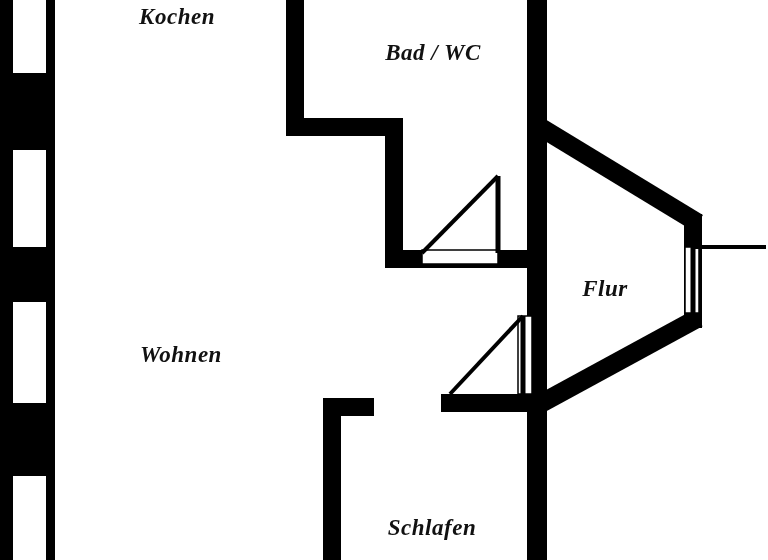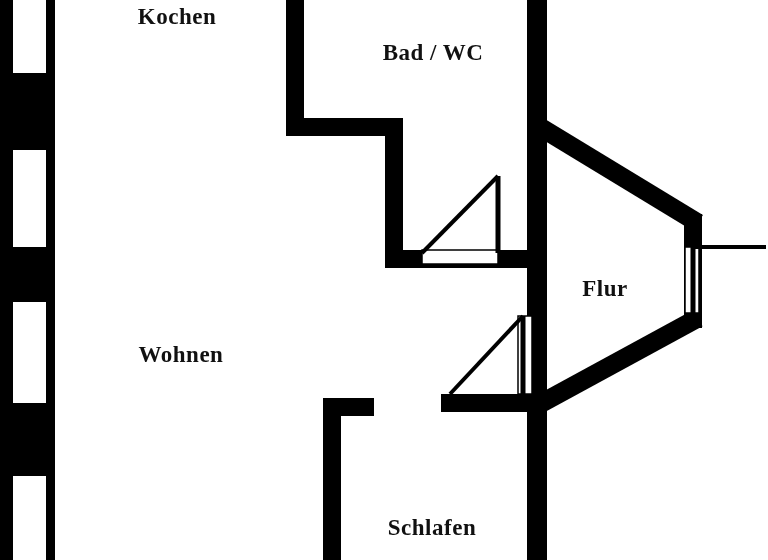--- a/index.html
+++ b/index.html
@@ -12,20 +12,21 @@
     width: 768px;
     height: 560px;
     overflow: hidden;
     font-family: "Liberation Serif", "DejaVu Serif", serif;
   }
   #floorplan-root {
     position: relative;
     width: 768px;
     height: 556px;
     background: #ffffff;
+    font-style: italic;
   }
   #floorplan-svg {
     position: absolute;
     top: 0;
     left: 0;
     display: block;
   }
   .room-label {
     font-family: "Liberation Serif", "DejaVu Serif", serif;
     font-weight: bold;

